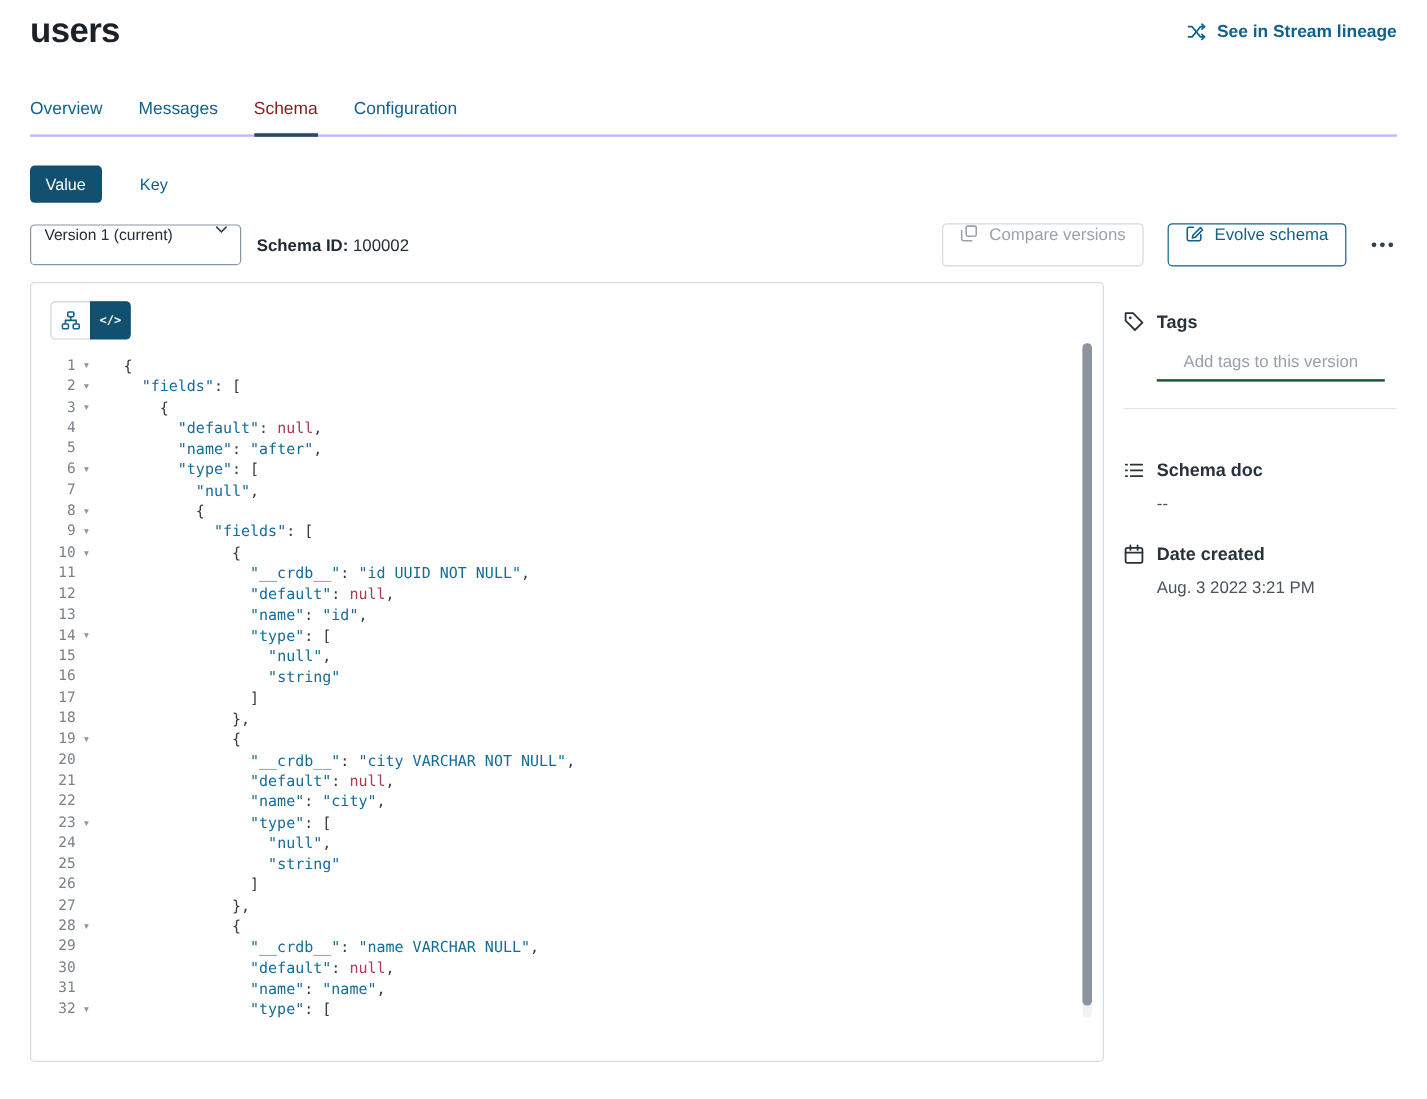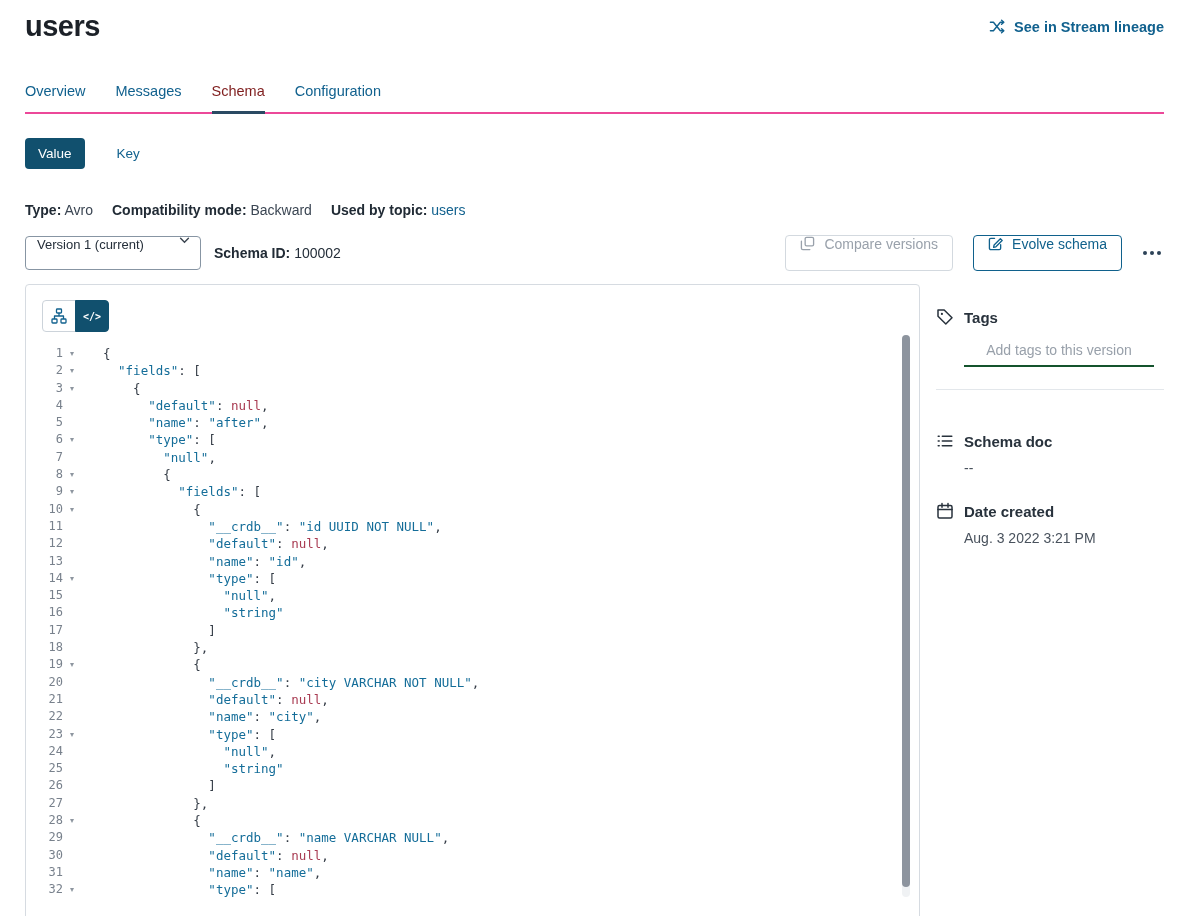--- a/index.html
+++ b/index.html
@@ -9,21 +9,21 @@
     font-family:"Liberation Sans", sans-serif; color:#242e39;
   }
   .page { padding:0 25px; position:relative; }
 
   
   .top { display:flex; justify-content:space-between; align-items:center; padding-top:10px; }
   .page-title { font-size:29px; font-weight:800; margin:0; color:#1c2128; letter-spacing:-0.5px; }
   .lineage { display:flex; align-items:center; gap:8px; color:#11618e; font-size:14.5px; font-weight:600; text-decoration:none; cursor:pointer; }
 
   
-  .tabs { display:flex; gap:30px; margin-top:40px; border-bottom:2px solid #ec4899; }
+  .tabs { display:flex; gap:30px; margin-top:40px; border-bottom:2px solid #c4b5fd; }
   .tab { padding-bottom:13px; font-size:14.5px; color:#11618e; cursor:pointer; }
   .tab.active { color:#7f1d1d; border-bottom:3px solid #2a4a63; margin-bottom:-2px; padding-bottom:12px; }
 
   
   .toggle-row { margin-top:24px; display:flex; align-items:center; }
   .btn-value { background:#11506e; color:#fff; border:none; border-radius:4px; padding:8px 13px; font-size:13.5px; font-family:inherit; cursor:pointer; }
   .btn-key { color:#11618e; font-size:13.5px; margin-left:26px; background:none; border:none; font-family:inherit; cursor:pointer; }
 
   
   .meta-row { margin-top:33px; font-size:14px; color:#3b4653; display:flex; align-items:center; }
@@ -103,34 +103,20 @@
     <div class="tab">Messages</div>
     <div class="tab active">Schema</div>
     <div class="tab">Configuration</div>
   </nav>
 
   <div class="toggle-row">
     <button class="btn-value">Value</button>
     <button class="btn-key">Key</button>
   </div>
 
-  <div class="meta-row">
-    <span class="meta-group">
-      <span class="meta-label">Type:</span>
-      <span>Avro</span>
-    </span>
-    <span class="meta-group">
-      <span class="meta-label">Compatibility mode:</span>
-      <span>Backward</span>
-    </span>
-    <span class="meta-group">
-      <span class="meta-label">Used by topic:</span>
-      <a class="meta-link">users</a>
-    </span>
-  </div>
 
   <div class="controls-row">
     <div class="version-select">
       <span>Version 1 (current)</span>
       <span>
         <svg width="11" height="7" viewBox="0 0 12 8" fill="none" stroke="#39434e" stroke-width="1.6" stroke-linecap="round">
           <path d="M1.5 1.5L6 6l4.5-4.5"></path>
         </svg>
       </span>
     </div>

